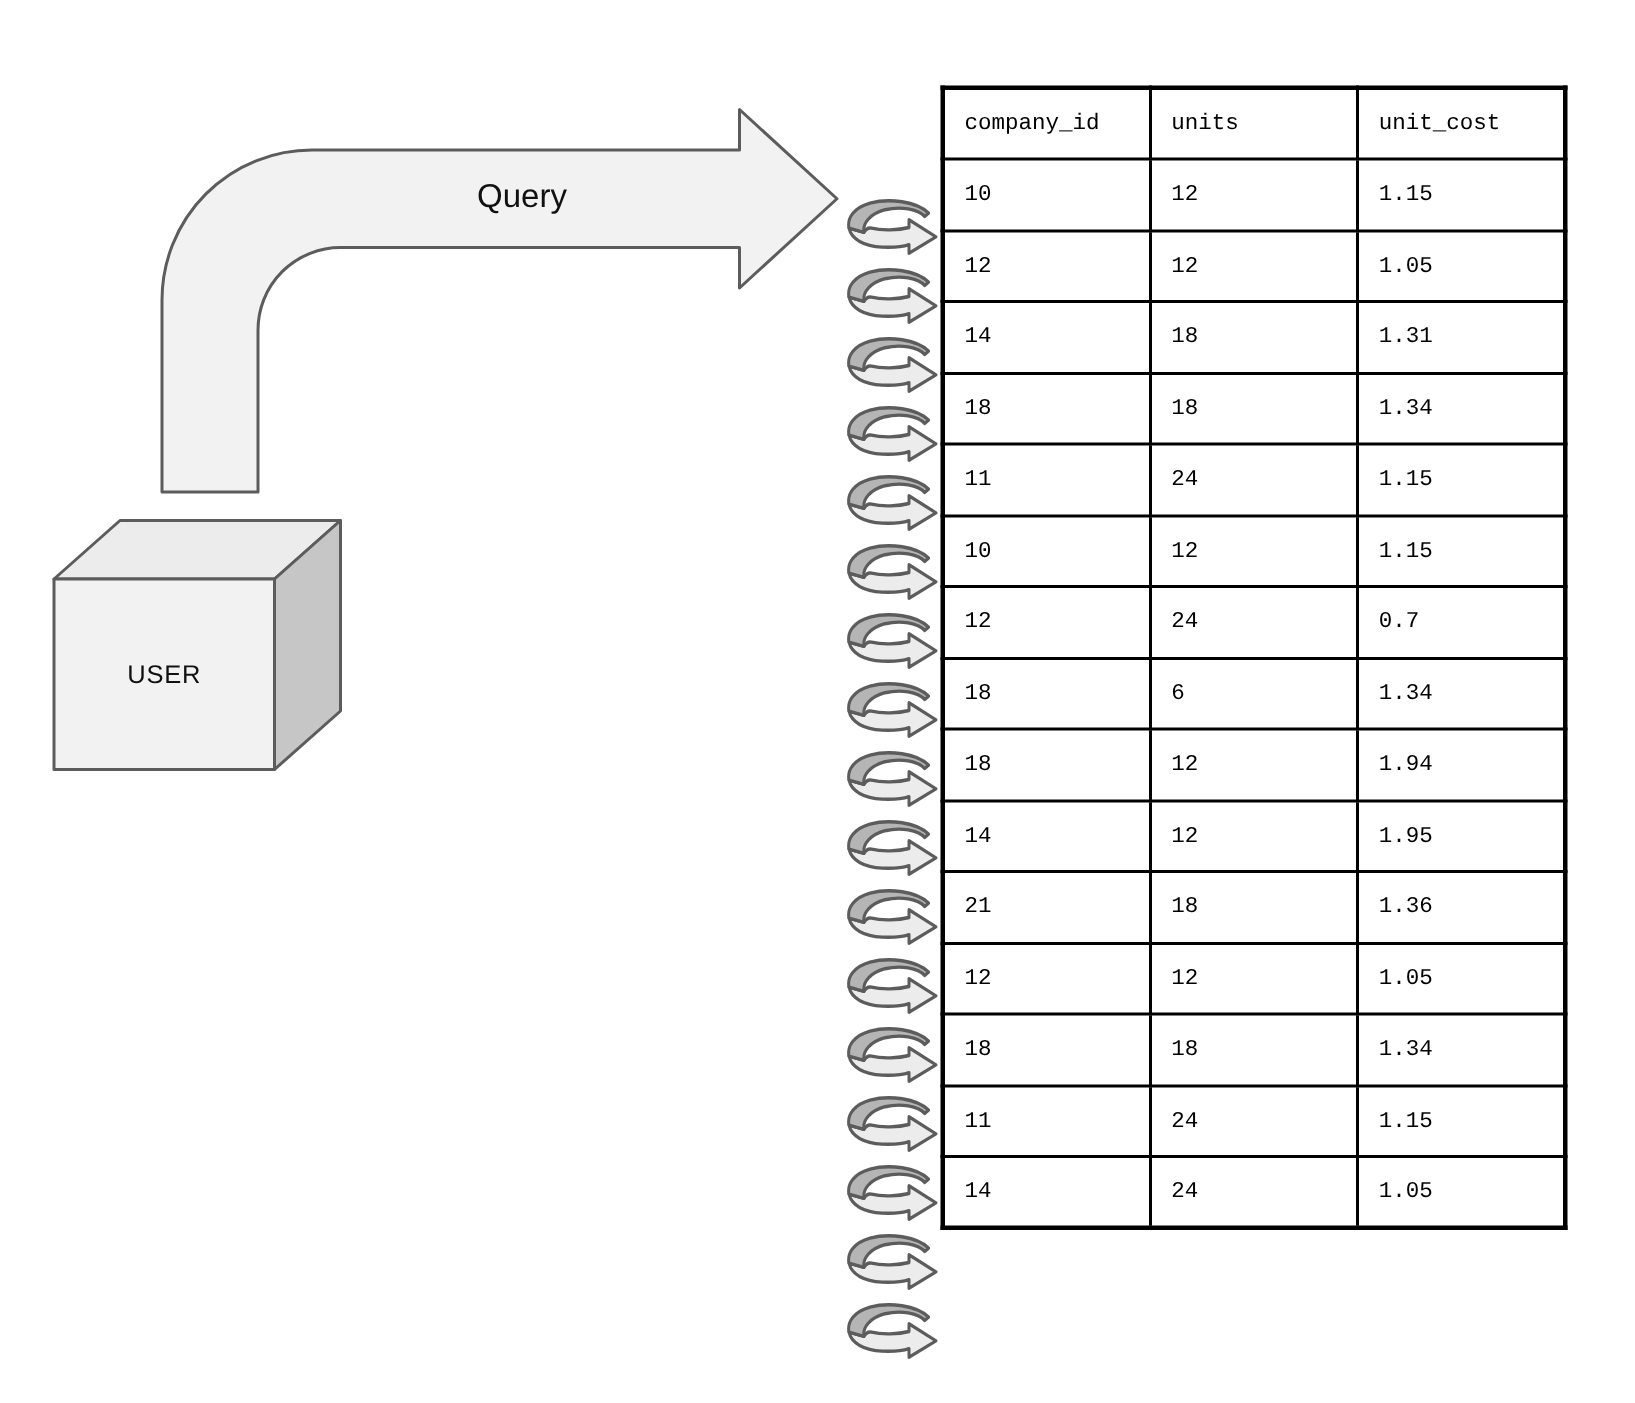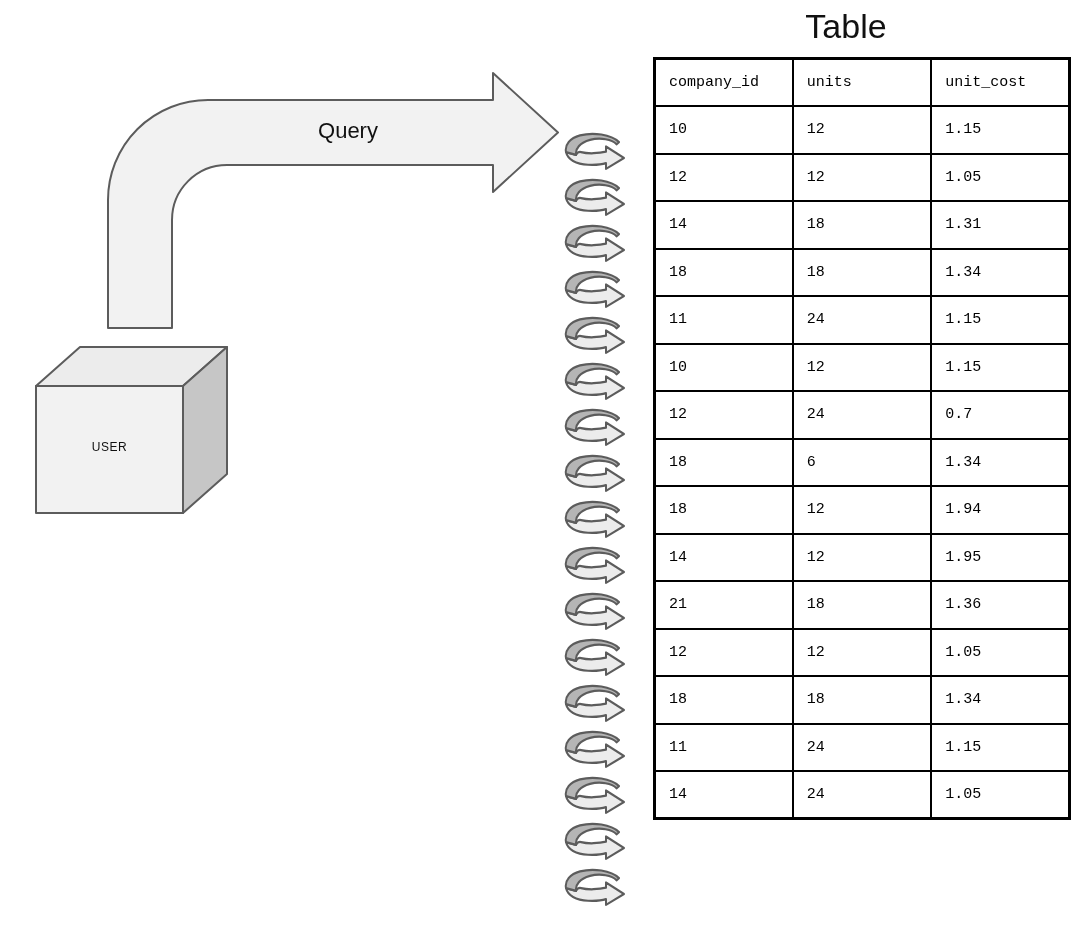--- a/index.html
+++ b/index.html
@@ -4,30 +4,30 @@
 <style>
   html,body{margin:0;padding:0;background:#fff;}
   #page-root{
     position:relative;width:1090px;height:935px;background:#fff;overflow:hidden;
     font-family:"Liberation Sans",sans-serif;color:#000;
   }
   svg{position:absolute;left:0;top:0;}
   .label{position:absolute;text-align:center;color:#111;}
   #table-title{left:637px;top:8px;width:418px;font-size:34px;line-height:1.1;}
   #query-label{left:278px;top:119px;width:140px;font-size:22px;line-height:1.1;}
-  #user-label{left:36px;top:440px;width:147px;font-size:12px;letter-spacing:.5px;}
+  #user-label{left:36px;top:440px;width:147px;font-size:17px;letter-spacing:.5px;}
   
   .shape-light{fill:var(--shape-fill);stroke:var(--shape-stroke);stroke-width:2;stroke-linejoin:round;}
   .cube-top{fill:#ececec;stroke:var(--shape-stroke);stroke-width:2;stroke-linejoin:round;}
   .cube-side{fill:#c6c6c6;stroke:var(--shape-stroke);stroke-width:2;stroke-linejoin:round;}
   .coil-dark{fill:var(--icon-dark);stroke:var(--shape-stroke);stroke-width:2;stroke-linejoin:round;}
   .coil-light{fill:var(--icon-light);stroke:var(--shape-stroke);stroke-width:2;stroke-linejoin:round;}
   
   #data-table{
-    position:absolute;left:653px;top:57px;width:418px;
+    position:absolute;left:627px;top:57px;width:418px;
     border-collapse:collapse;table-layout:fixed;
     font-family:"Liberation Mono","DejaVu Sans Mono",monospace;font-size:15px;
   }
   #data-table th,#data-table td{
     border:2px solid var(--table-border);
     height:47.5px;box-sizing:border-box;
     padding:0 4px 0 13px;text-align:left;vertical-align:middle;
     font-weight:normal;white-space:nowrap;overflow:hidden;
   }
   #data-table{border:3px solid var(--table-border);}
@@ -75,21 +75,20 @@
         <use href="#coil-icon" xlink:href="#coil-icon" x="562" y="592" width="64" height="38"></use>
         <use href="#coil-icon" xlink:href="#coil-icon" x="562" y="638" width="64" height="38"></use>
         <use href="#coil-icon" xlink:href="#coil-icon" x="562" y="684" width="64" height="38"></use>
         <use href="#coil-icon" xlink:href="#coil-icon" x="562" y="730" width="64" height="38"></use>
         <use href="#coil-icon" xlink:href="#coil-icon" x="562" y="776" width="64" height="38"></use>
         <use href="#coil-icon" xlink:href="#coil-icon" x="562" y="822" width="64" height="38"></use>
         <use href="#coil-icon" xlink:href="#coil-icon" x="562" y="868" width="64" height="38"></use>
       </g>
   </svg>
 
-  <div class="label" id="table-title">Table</div>
 
   <div class="label" id="query-label">Query</div>
 
   <div class="label" id="user-label">USER</div>
 
   <table id="data-table">
     <thead>
       <tr id="header-row">
           <th>company_id</th>
           <th>units</th>

